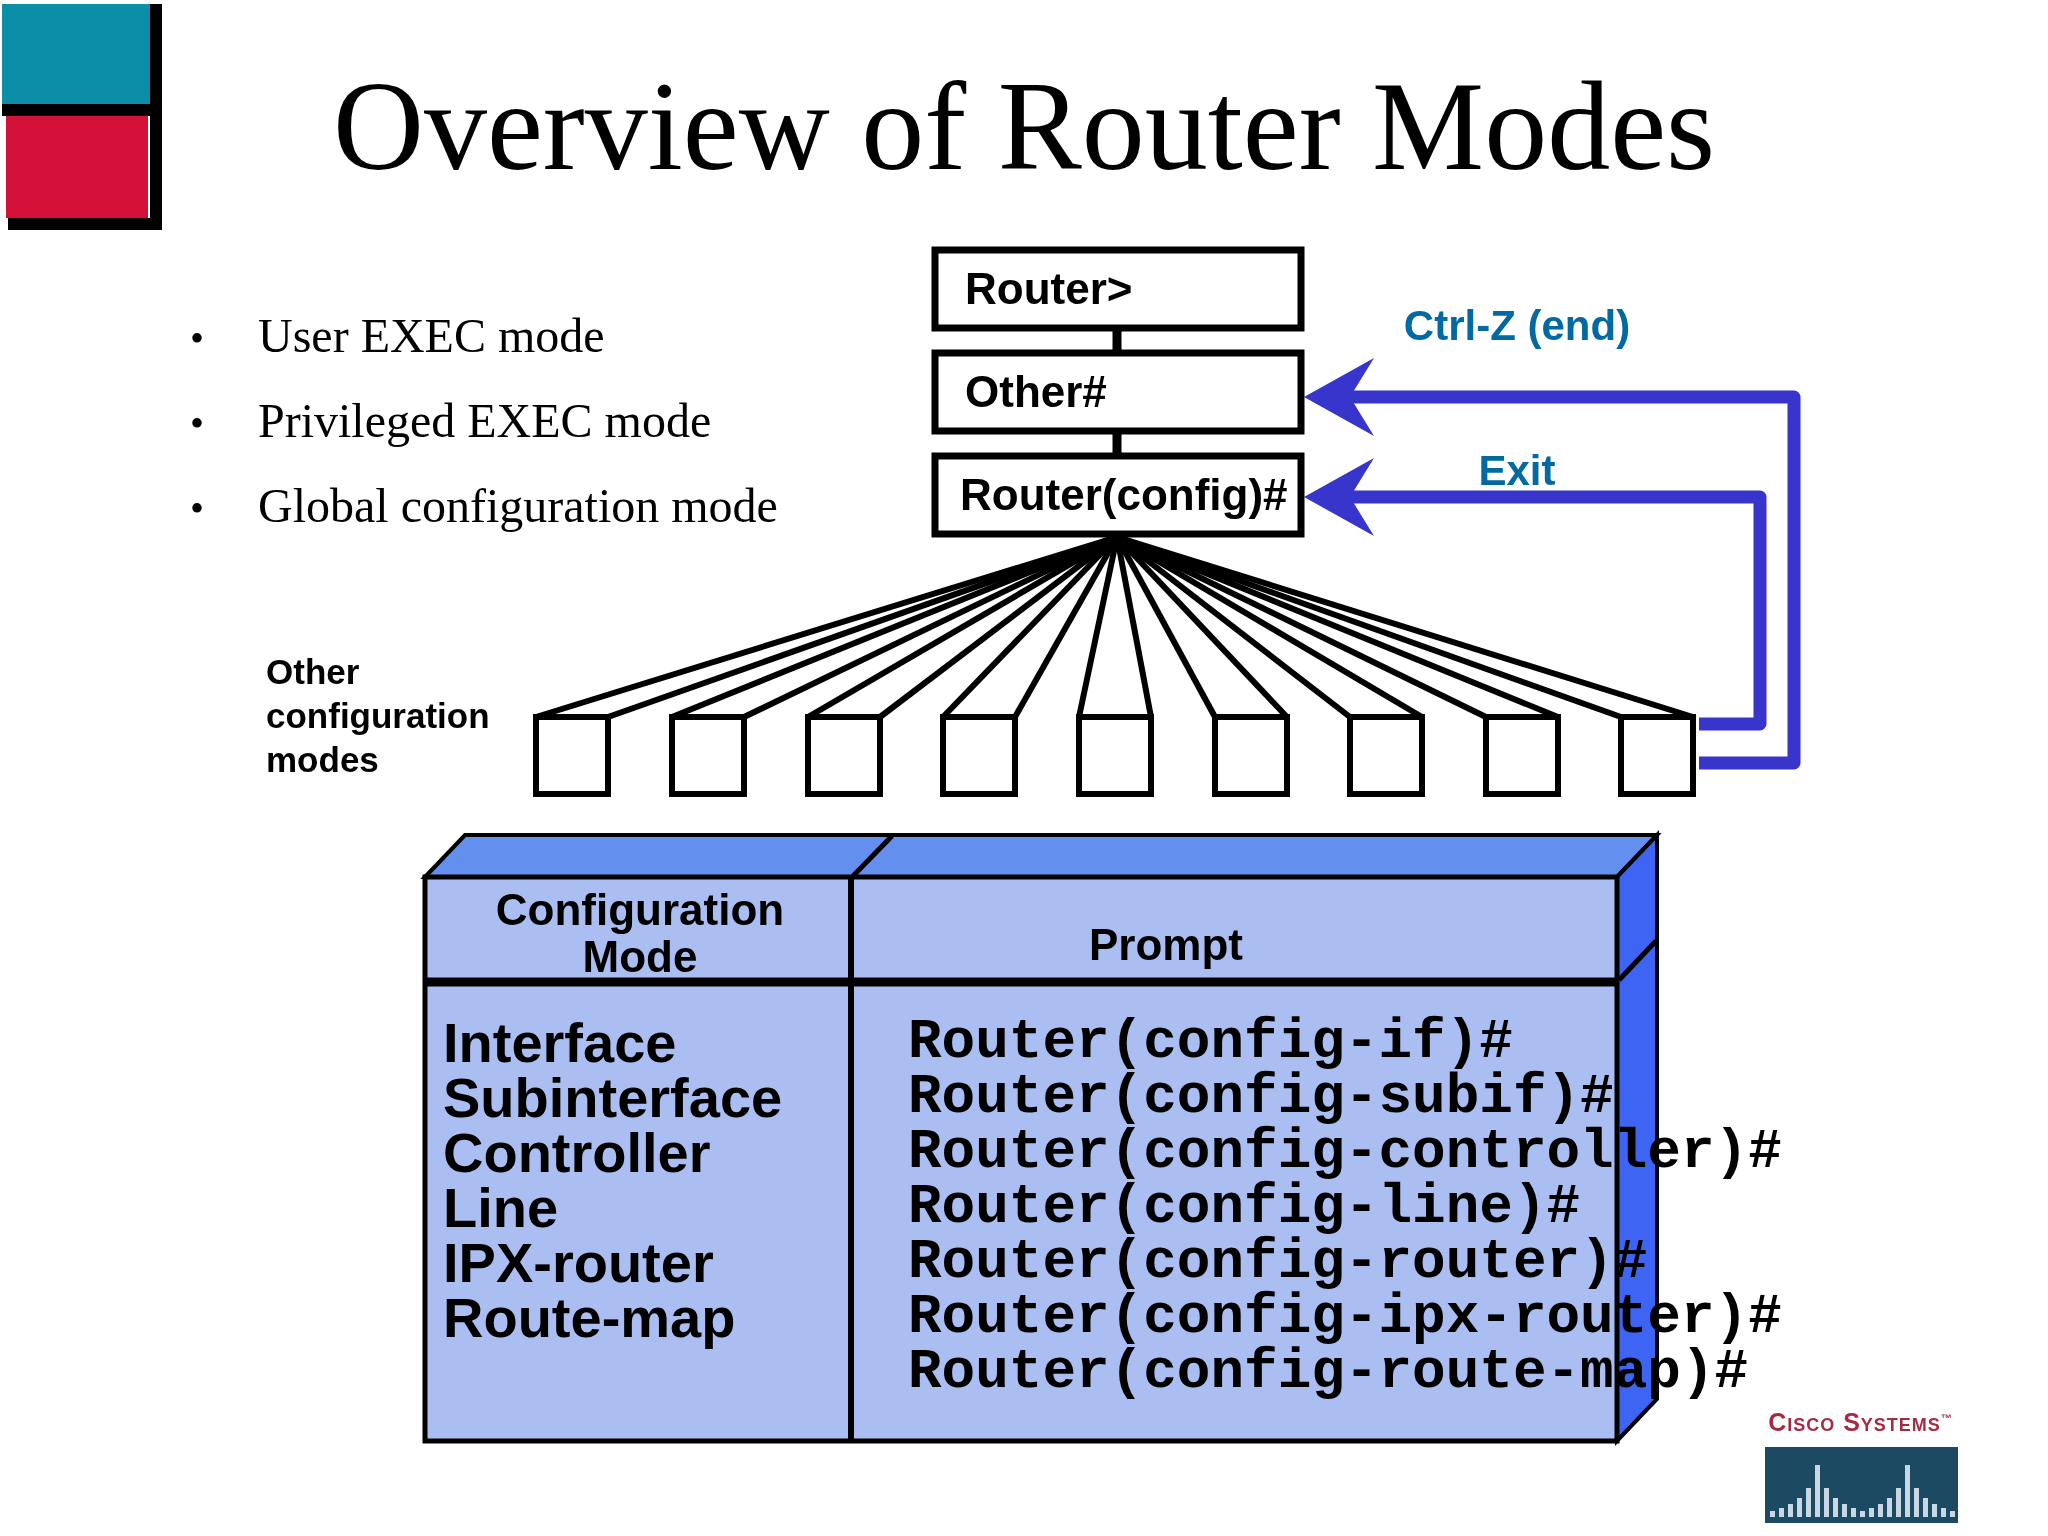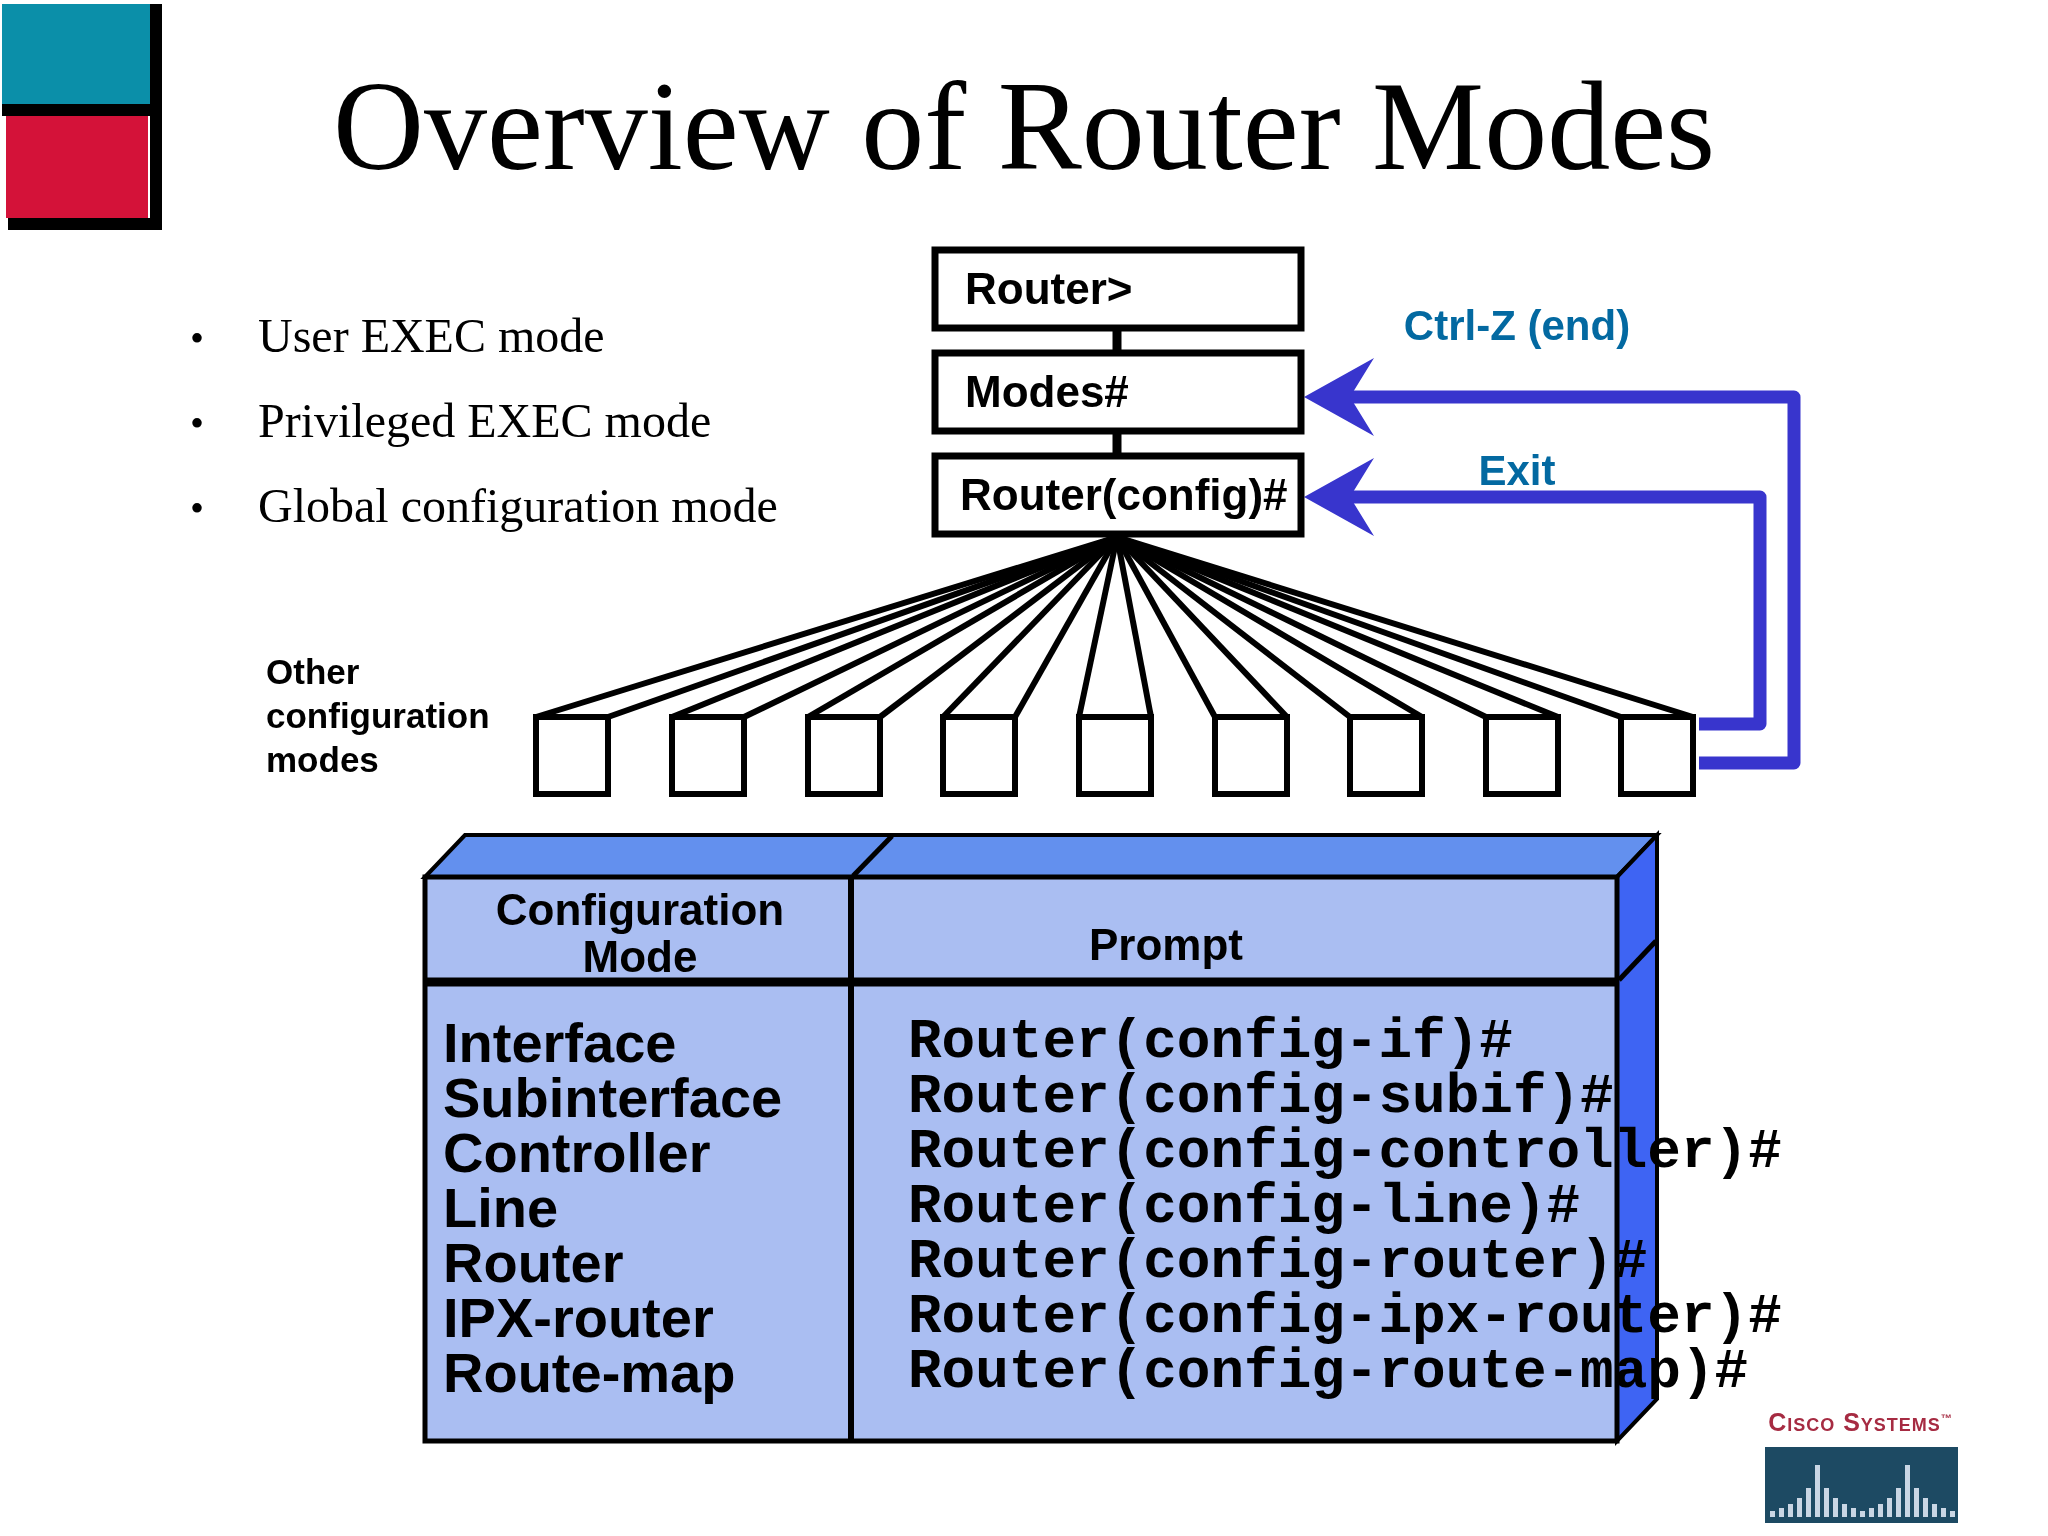--- a/index.html
+++ b/index.html
@@ -176,37 +176,36 @@
         <rect x="1914" y="1488" width="5" height="29"></rect>
           <rect x="1923" y="1498" width="5" height="19"></rect>
         <rect x="1932" y="1504" width="5" height="13"></rect>
           <rect x="1941" y="1508" width="5" height="9"></rect>
         <rect x="1950" y="1511" width="5" height="6"></rect>
       </g>
     </g>
   </svg>
 
   <div id="node-label-user" class="abs node-label">Router&gt;</div>
-  <div id="node-label-priv" class="abs node-label">Modes#</div>
+  <div id="node-label-priv" class="abs node-label">Other#</div>
   <div id="node-label-config" class="abs node-label">Router(config)#</div>
 
   <div id="ctrlz-label" class="abs arrow-label">Ctrl-Z (end)</div>
   <div id="exit-label" class="abs arrow-label">Exit</div>
 
   <div id="other-modes-label" class="abs">Other configuration modes</div>
 
   <div id="table-col1-header" class="abs">Configuration Mode</div>
   <div id="table-col2-header" class="abs">Prompt</div>
 
   <div id="mode-col" class="abs">
     <div>Interface</div>
     <div>Subinterface</div>
     <div>Controller</div>
     <div>Line</div>
-    <div>Router</div>
     <div>IPX-router</div>
     <div>Route-map</div>
   </div>
 
   <div id="prompt-col" class="abs">
     <div>Router(config-if)#</div>
     <div>Router(config-subif)#</div>
     <div>Router(config-controller)#</div>
     <div>Router(config-line)#</div>
     <div>Router(config-router)#</div>

